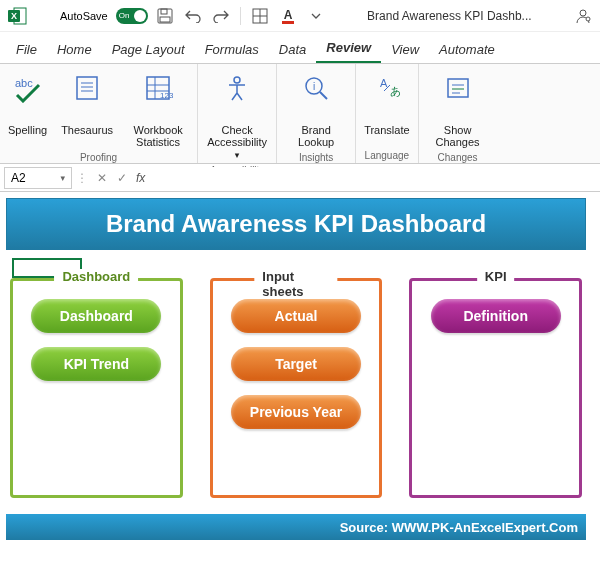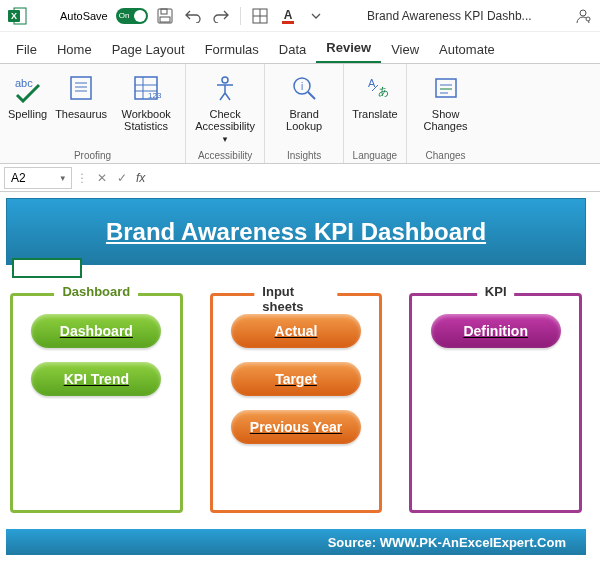--- a/index.html
+++ b/index.html
@@ -10,60 +10,60 @@
   .excel-logo { width: 24px; height: 24px; display: flex; align-items: center; justify-content: center; }
   .autosave { display: flex; align-items: center; gap: 8px; font-size: 11px; margin-left: 24px; }
   .toggle { width: 32px; height: 16px; background: #107c41; border-radius: 8px; position: relative; display: flex; align-items: center; }
   .toggle-label { color: #fff; font-size: 8px; margin-left: 3px; }
   .toggle-knob { width: 12px; height: 12px; background: #fff; border-radius: 50%; position: absolute; right: 2px; }
   .qat-btn { width: 22px; height: 22px; display: flex; align-items: center; justify-content: center; color: #555; cursor: pointer; }
   .title-text { flex: 1; text-align: center; font-size: 12px; color: #333; white-space: nowrap; overflow: hidden; text-overflow: ellipsis; padding: 0 4px; }
   .qat-sep { width: 1px; height: 18px; background: #ddd; margin: 0 2px; }
 
   
-  .tabs { height: 32px; display: flex; align-items: flex-end; padding: 0 6px; border-bottom: 1px solid #ccc; }
+  .tabs { height: 32px; display: flex; align-items: flex-end; padding: 0 6px; border-bottom: 1px solid #ccc; font-style: italic; }
   .tab { padding: 6px 10px; font-size: 13px; color: #333; cursor: pointer; }
   .tab.active { font-weight: 600; border-bottom: 2px solid #107c41; }
 
   
   .ribbon { height: 100px; background: #fafafa; display: flex; border-bottom: 1px solid #ccc; }
   .ribbon-group { border-right: 1px solid #ddd; padding: 4px 6px 2px 6px; display: flex; flex-direction: column; align-items: center; justify-content: space-between; }
-  .ribbon-items { display: flex; gap: 4px; flex: 1; align-items: flex-start; }
+  .ribbon-items { display: flex; gap: 10px; flex: 1; align-items: flex-start; }
   .ribbon-item { display: flex; flex-direction: column; align-items: center; justify-content: flex-start; cursor: pointer; padding: 2px 2px; text-align: center; }
   .ribbon-icon { width: 36px; height: 36px; display: flex; align-items: center; justify-content: center; font-size: 24px; color: #4472c4; }
-  .ribbon-label { font-size: 11px; color: #222; margin-top: 2px; line-height: 1.1; max-width: 62px; }
+  .ribbon-label { font-size: 11px; color: #222; margin-top: 18px; line-height: 1.1; max-width: 62px; }
   .ribbon-group-label { font-size: 10px; color: #666; padding-top: 2px; }
 
   
   .formulabar { height: 28px; display: flex; align-items: center; border-bottom: 1px solid #ccc; background: #fff; }
   .namebox { width: 68px; height: 22px; border: 1px solid #ccc; margin-left: 4px; padding: 0 6px; display: flex; align-items: center; justify-content: space-between; font-size: 12px; }
   .namebox-chevron { font-size: 9px; color: #666; }
   .fb-part { width: 20px; text-align: center; color: #888; font-size: 12px; padding: 0 2px; }
   .fb-sep { margin: 0 4px; color: #aaa; }
   .fx-label { font-style: italic; font-size: 12px; color: #555; padding: 0 4px; }
   .formula-input { flex: 1; height: 22px; border: none; outline: none; padding: 0 4px; }
 
   
   .sheet { position: relative; height: calc(579px - 32px - 32px - 100px - 28px); background: #fff; overflow: hidden; }
   .dashboard-wrap { position: absolute; left: 6px; top: 6px; width: 580px; }
-  .dash-title { height: 67px; background: linear-gradient(#2a9fd6, #1f7aa3); color: #fff; font-size: 24px; font-weight: 700; display: flex; align-items: center; justify-content: center; border: 1px solid #1f7aa3; text-decoration: underline; }
+  .dash-title { height: 52px; background: linear-gradient(#2a9fd6, #1f7aa3); color: #fff; font-size: 24px; font-weight: 700; display: flex; align-items: center; justify-content: center; border: 1px solid #1f7aa3; }
   .active-cell { position: absolute; left: 6px; top: 60px; width: 70px; height: 20px; border: 2px solid #107c41; background: #fff; }
 
-  .panel-row { display: flex; gap: 27px; margin-top: 28px; padding: 0 4px; text-decoration: underline; }
+  .panel-row { display: flex; gap: 27px; margin-top: 28px; padding: 0 4px; }
   .panel { flex: 1; border: 3px solid; border-radius: 4px; position: relative; padding: 18px 10px 14px 10px; display: flex; flex-direction: column; gap: 14px; align-items: center; min-height: 220px; }
   .panel-title { position: absolute; top: -12px; left: 50%; transform: translateX(-50%); background: #fff; padding: 0 8px; font-size: 13px; font-weight: 700; }
   .pill { width: 130px; height: 34px; border-radius: 17px; color: #fff; font-size: 14px; font-weight: 600; display: flex; align-items: center; justify-content: center; box-shadow: inset 0 2px 4px rgba(255,255,255,0.4), 0 2px 2px rgba(0,0,0,0.15); cursor: pointer; }
   .panel.green { border-color: #87b93c; } .panel.green .panel-title { color: #5a8a1f; }
   .panel.orange { border-color: #e8732f; } .panel.orange .panel-title { color: #333; }
   .panel.purple { border-color: #a0398f; } .panel.purple .panel-title { color: #333; }
   .pill.green { background: linear-gradient(#8fd13f, #5aa31f); }
   .pill.orange { background: linear-gradient(#f39a4a, #d65e12); }
   .pill.purple { background: linear-gradient(#c13aa8, #8d1b78); }
 
-  .source-bar { margin-top: 16px; height: 26px; background: linear-gradient(#2a9fd6, #1f7aa3); color: #fff; font-size: 13px; font-weight: 600; display: flex; align-items: center; justify-content: flex-end; padding-right: 20px; }
+  .source-bar { margin-top: 16px; height: 26px; background: linear-gradient(#2a9fd6, #1f7aa3); color: #fff; font-size: 13px; font-weight: 600; display: flex; align-items: center; justify-content: flex-end; padding-right: 8px; }
 </style>
 </head>
 <body>
 
 <div class="titlebar">
   <div class="excel-logo">
     <svg width="20" height="20" viewBox="0 0 20 20">
         <rect x="6" y="2" width="12" height="16" fill="#fff" stroke="#107c41"></rect>
         <rect x="0" y="4" width="12" height="12" rx="1" fill="#107c41"></rect>
         <text x="6" y="13" font-size="9" fill="#fff" text-anchor="middle" font-weight="700">X</text>

